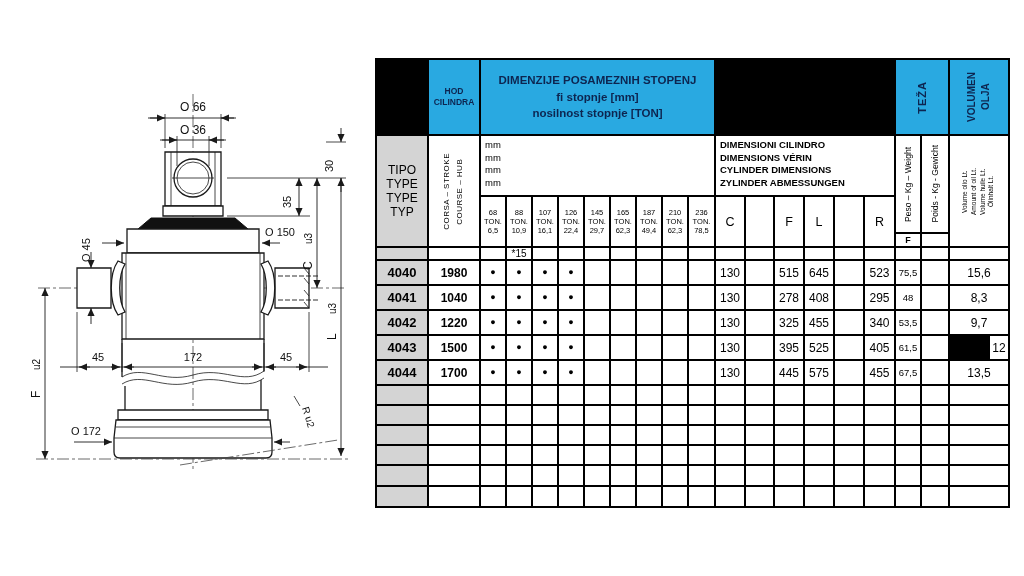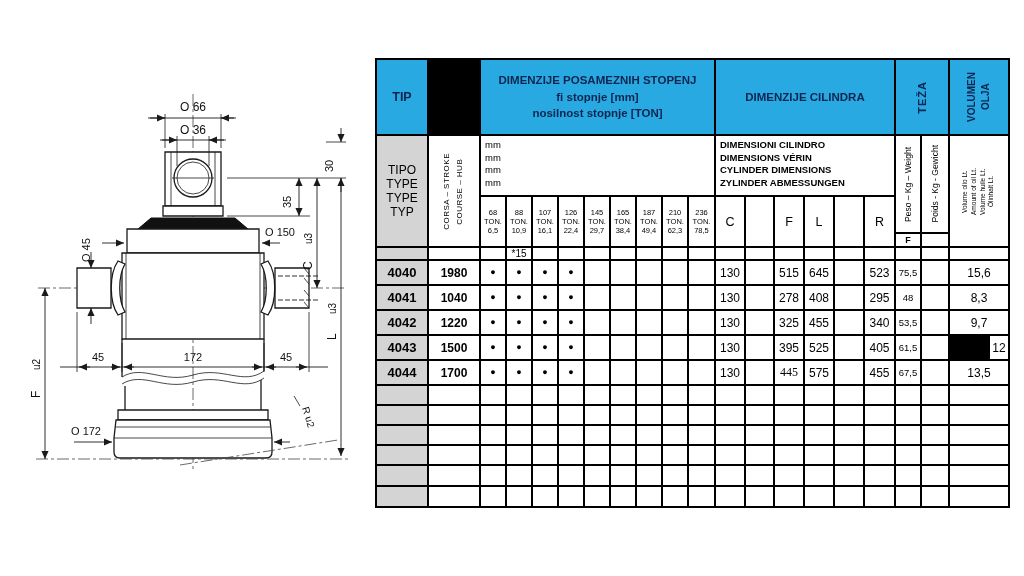--- a/index.html
+++ b/index.html
@@ -168,25 +168,25 @@
     <text class="lab" x="58" y="357" font-size="11" text-anchor="middle">O 172</text>
     <line class="dim" x1="46" y1="364" x2="84" y2="364" marker-end="url(#ae)"></line>
     <line class="dim" x1="262" y1="364" x2="246" y2="364" marker-end="url(#ae)"></line>
 
     <line class="thin" x1="266" y1="318" x2="272" y2="328"></line>
     <text class="lab" font-size="10" transform="translate(274,330) rotate(73)">R u2</text>
   </svg>
 
   <div class="tbl" id="grid">
 
-    <div class="cell blue hdr-tip" style="grid-area:1/1/2/2">TIP</div>
+    <div class="cell blue hdr-hod" style="grid-area:1/2/2/3">HOD
+CILINDRA</div>
     <div class="cell blue hdr-dim" style="grid-area:1/3/2/12">DIMENZIJE POSAMEZNIH STOPENJ
 fi stopnje [mm]
 nosilnost stopnje [TON]</div>
-    <div class="cell blue hdr-cil" style="grid-area:1/12/2/18">DIMENZIJE CILINDRA</div>
     <div class="cell blue" style="grid-area:1/18/2/20">
       <span class="vt hdr-teza">TEŽA</span>
     </div>
     <div class="cell blue" style="grid-area:1/20/2/21">
       <span class="vt hdr-vol">VOLUMEN
 OLJA</span>
     </div>
 
     <div class="cell gray tipo" style="grid-area:2/1/5/2">TIPO
 TYPE
@@ -231,21 +231,21 @@
 TON.
 16,1</div>
       <div class="cell ton" style="grid-area: 3 / 6 / 5 / 7;">126
 TON.
 22,4</div>
       <div class="cell ton" style="grid-area: 3 / 7 / 5 / 8;">145
 TON.
 29,7</div>
       <div class="cell ton" style="grid-area: 3 / 8 / 5 / 9;">165
 TON.
-38,4</div>
+62,3</div>
       <div class="cell ton" style="grid-area: 3 / 9 / 5 / 10;">187
 TON.
 49,4</div>
       <div class="cell ton" style="grid-area: 3 / 10 / 5 / 11;">210
 TON.
 62,3</div>
       <div class="cell ton" style="grid-area: 3 / 11 / 5 / 12;">236
 TON.
 78,5</div>
       <div class="cell cyl" style="grid-area: 3 / 12 / 5 / 13;">C</div>
@@ -360,21 +360,21 @@
       <div class="cell dot" style="grid-area: 10 / 4 / 11 / 5;">●</div>
       <div class="cell dot" style="grid-area: 10 / 5 / 11 / 6;">●</div>
       <div class="cell dot" style="grid-area: 10 / 6 / 11 / 7;">●</div>
       <div class="cell dot" style="grid-area: 10 / 7 / 11 / 8;"></div>
       <div class="cell dot" style="grid-area: 10 / 8 / 11 / 9;"></div>
       <div class="cell dot" style="grid-area: 10 / 9 / 11 / 10;"></div>
       <div class="cell dot" style="grid-area: 10 / 10 / 11 / 11;"></div>
       <div class="cell dot" style="grid-area: 10 / 11 / 11 / 12;"></div>
       <div class="cell val" style="grid-area: 10 / 12 / 11 / 13;">130</div>
       <div class="cell val" style="grid-area: 10 / 13 / 11 / 14;"></div>
-      <div class="cell val" style="grid-area: 10 / 14 / 11 / 15; font-family: Liberation Serif, serif;">445</div>
+      <div class="cell val" style="grid-area: 10 / 14 / 11 / 15;">445</div>
       <div class="cell val" style="grid-area: 10 / 15 / 11 / 16;">575</div>
       <div class="cell val" style="grid-area: 10 / 16 / 11 / 17;"></div>
       <div class="cell val" style="grid-area: 10 / 17 / 11 / 18;">455</div>
       <div class="cell wt" style="grid-area: 10 / 18 / 11 / 19;">67,5</div>
       <div class="cell val" style="grid-area: 10 / 19 / 11 / 20;"></div>
       <div class="cell val" style="grid-area: 10 / 20 / 11 / 21;">13,5</div>
       <div class="cell gray" style="grid-area: 11 / 1 / 12 / 2;"></div>
       <div class="cell" style="grid-area: 11 / 2 / 12 / 3;"></div>
       <div class="cell" style="grid-area: 11 / 3 / 12 / 4;"></div>
       <div class="cell" style="grid-area: 11 / 4 / 12 / 5;"></div>

